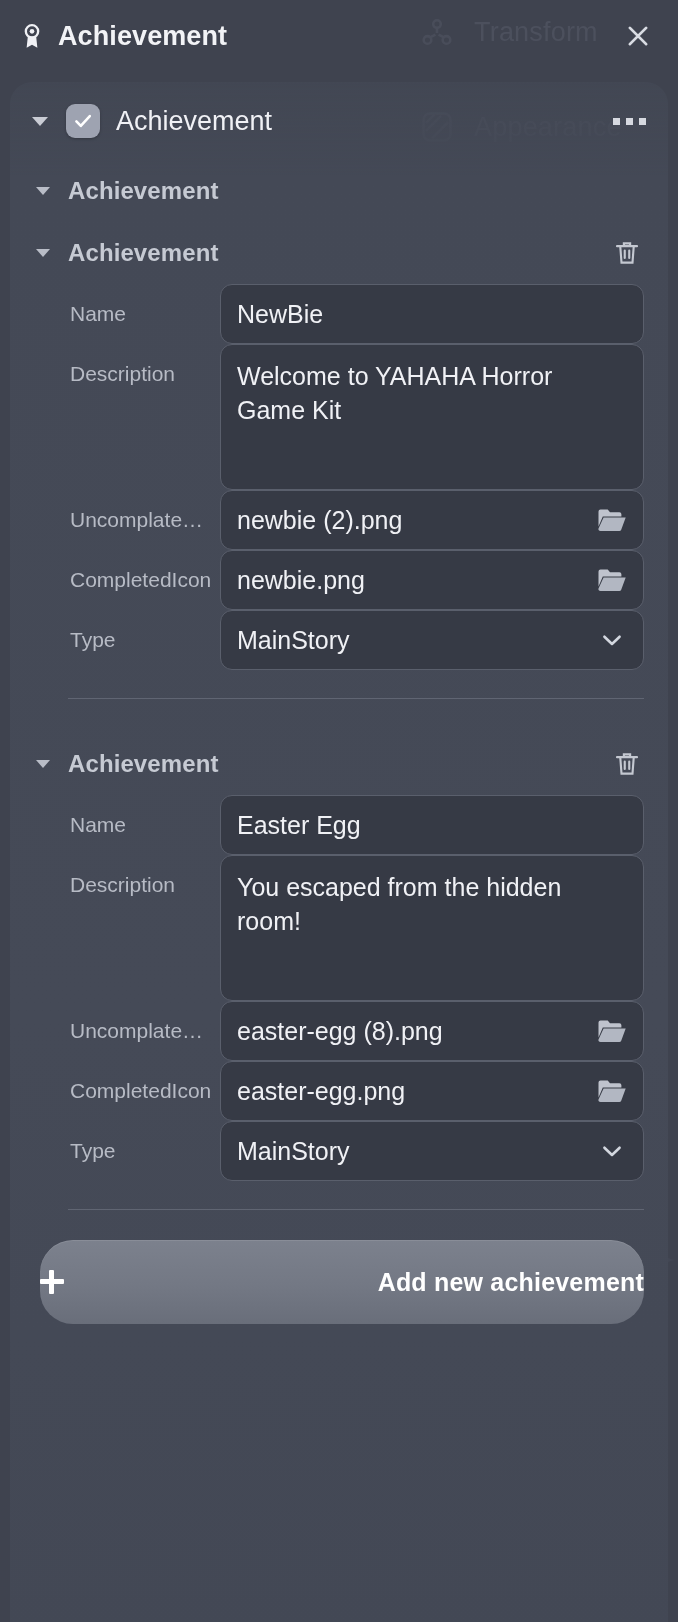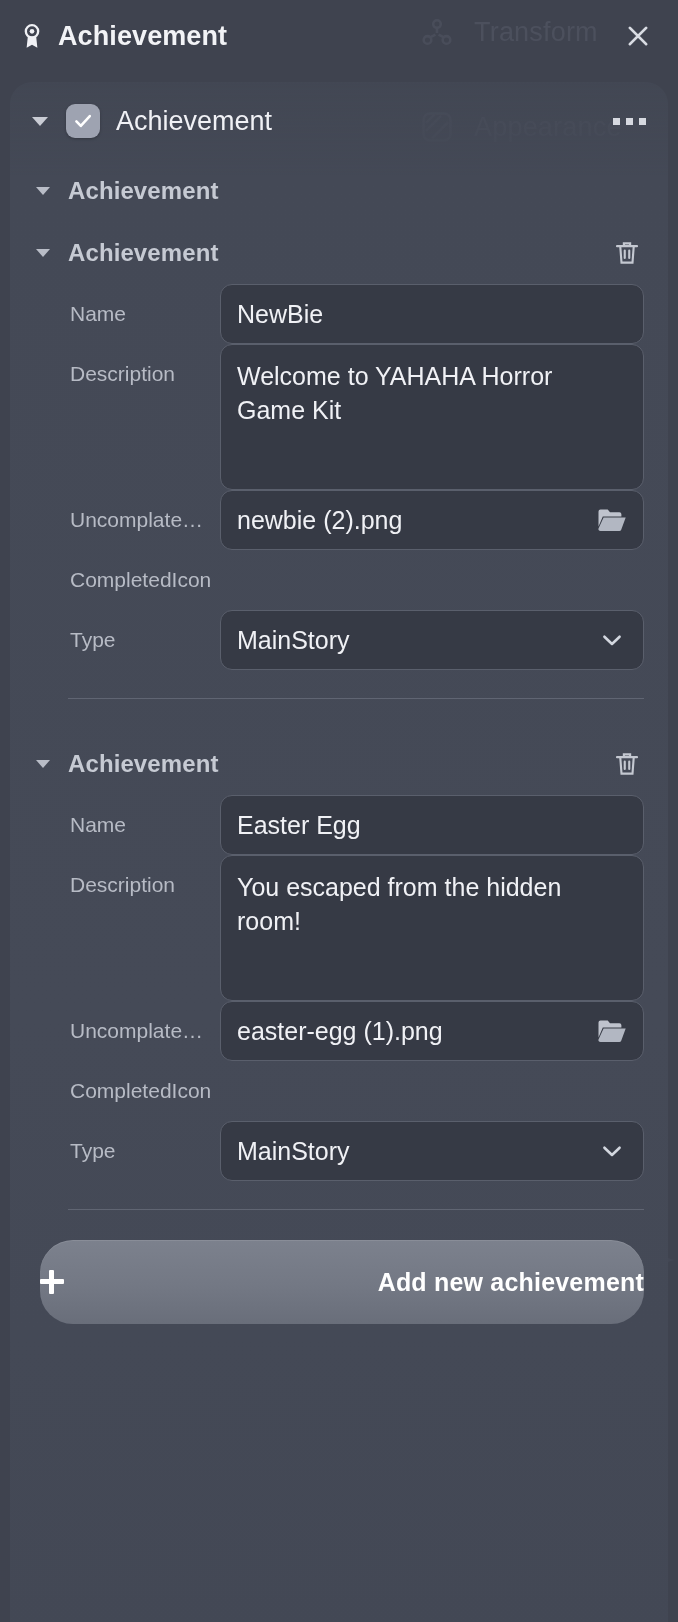--- a/index.html
+++ b/index.html
@@ -349,20 +349,29 @@
           <svg width="30" height="26" viewBox="0 0 30 26">
             <path d="M1.5 4.6a2 2 0 0 1 2-2h7.2l2.3 2.6h9.4a2 2 0 0 1 2 2v2.2H5.8L1.5 19.6Z" fill="#bfc3cd"></path>
             <path d="M6.6 10.6h22.1l-4.5 12.2a2 2 0 0 1-1.9 1.3H3.4a2 2 0 0 1-1.9-2.6Z" fill="#b2b7c2"></path>
           </svg>
         </span>
       </div>
     </div>
 
     <div class="frow">
       <span class="flbl">CompletedIcon</span>
+      <div class="ctl">
+        <span class="val">newbie.png</span>
+        <span class="trail">
+          <svg width="30" height="26" viewBox="0 0 30 26">
+            <path d="M1.5 4.6a2 2 0 0 1 2-2h7.2l2.3 2.6h9.4a2 2 0 0 1 2 2v2.2H5.8L1.5 19.6Z" fill="#bfc3cd"></path>
+            <path d="M6.6 10.6h22.1l-4.5 12.2a2 2 0 0 1-1.9 1.3H3.4a2 2 0 0 1-1.9-2.6Z" fill="#b2b7c2"></path>
+          </svg>
+        </span>
+      </div>
     </div>
 
     <div class="frow">
       <span class="flbl">Type</span>
       <div class="ctl">
         <span class="val">MainStory</span>
         <span class="trail">
           <svg width="28" height="28" viewBox="0 0 24 24">
             <path d="M5.5 9.2 12 15.4l6.5-6.2" fill="none" stroke="#d3d7df" stroke-width="2.2" stroke-linecap="round" stroke-linejoin="round"></path>
           </svg>
@@ -395,32 +404,41 @@
     <div class="frow">
       <span class="flbl">Description</span>
       <div class="ctl tall">
         <span class="val valmulti">You escaped from the hidden room!</span>
       </div>
     </div>
 
     <div class="frow">
       <span class="flbl">Uncomplate…</span>
       <div class="ctl">
-        <span class="val">easter-egg (1).png</span>
+        <span class="val">easter-egg (8).png</span>
         <span class="trail">
           <svg width="30" height="26" viewBox="0 0 30 26">
             <path d="M1.5 4.6a2 2 0 0 1 2-2h7.2l2.3 2.6h9.4a2 2 0 0 1 2 2v2.2H5.8L1.5 19.6Z" fill="#bfc3cd"></path>
             <path d="M6.6 10.6h22.1l-4.5 12.2a2 2 0 0 1-1.9 1.3H3.4a2 2 0 0 1-1.9-2.6Z" fill="#b2b7c2"></path>
           </svg>
         </span>
       </div>
     </div>
 
     <div class="frow">
       <span class="flbl">CompletedIcon</span>
+      <div class="ctl">
+        <span class="val">easter-egg.png</span>
+        <span class="trail">
+          <svg width="30" height="26" viewBox="0 0 30 26">
+            <path d="M1.5 4.6a2 2 0 0 1 2-2h7.2l2.3 2.6h9.4a2 2 0 0 1 2 2v2.2H5.8L1.5 19.6Z" fill="#bfc3cd"></path>
+            <path d="M6.6 10.6h22.1l-4.5 12.2a2 2 0 0 1-1.9 1.3H3.4a2 2 0 0 1-1.9-2.6Z" fill="#b2b7c2"></path>
+          </svg>
+        </span>
+      </div>
     </div>
 
     <div class="frow">
       <span class="flbl">Type</span>
       <div class="ctl">
         <span class="val">MainStory</span>
         <span class="trail">
           <svg width="28" height="28" viewBox="0 0 24 24">
             <path d="M5.5 9.2 12 15.4l6.5-6.2" fill="none" stroke="#d3d7df" stroke-width="2.2" stroke-linecap="round" stroke-linejoin="round"></path>
           </svg>

